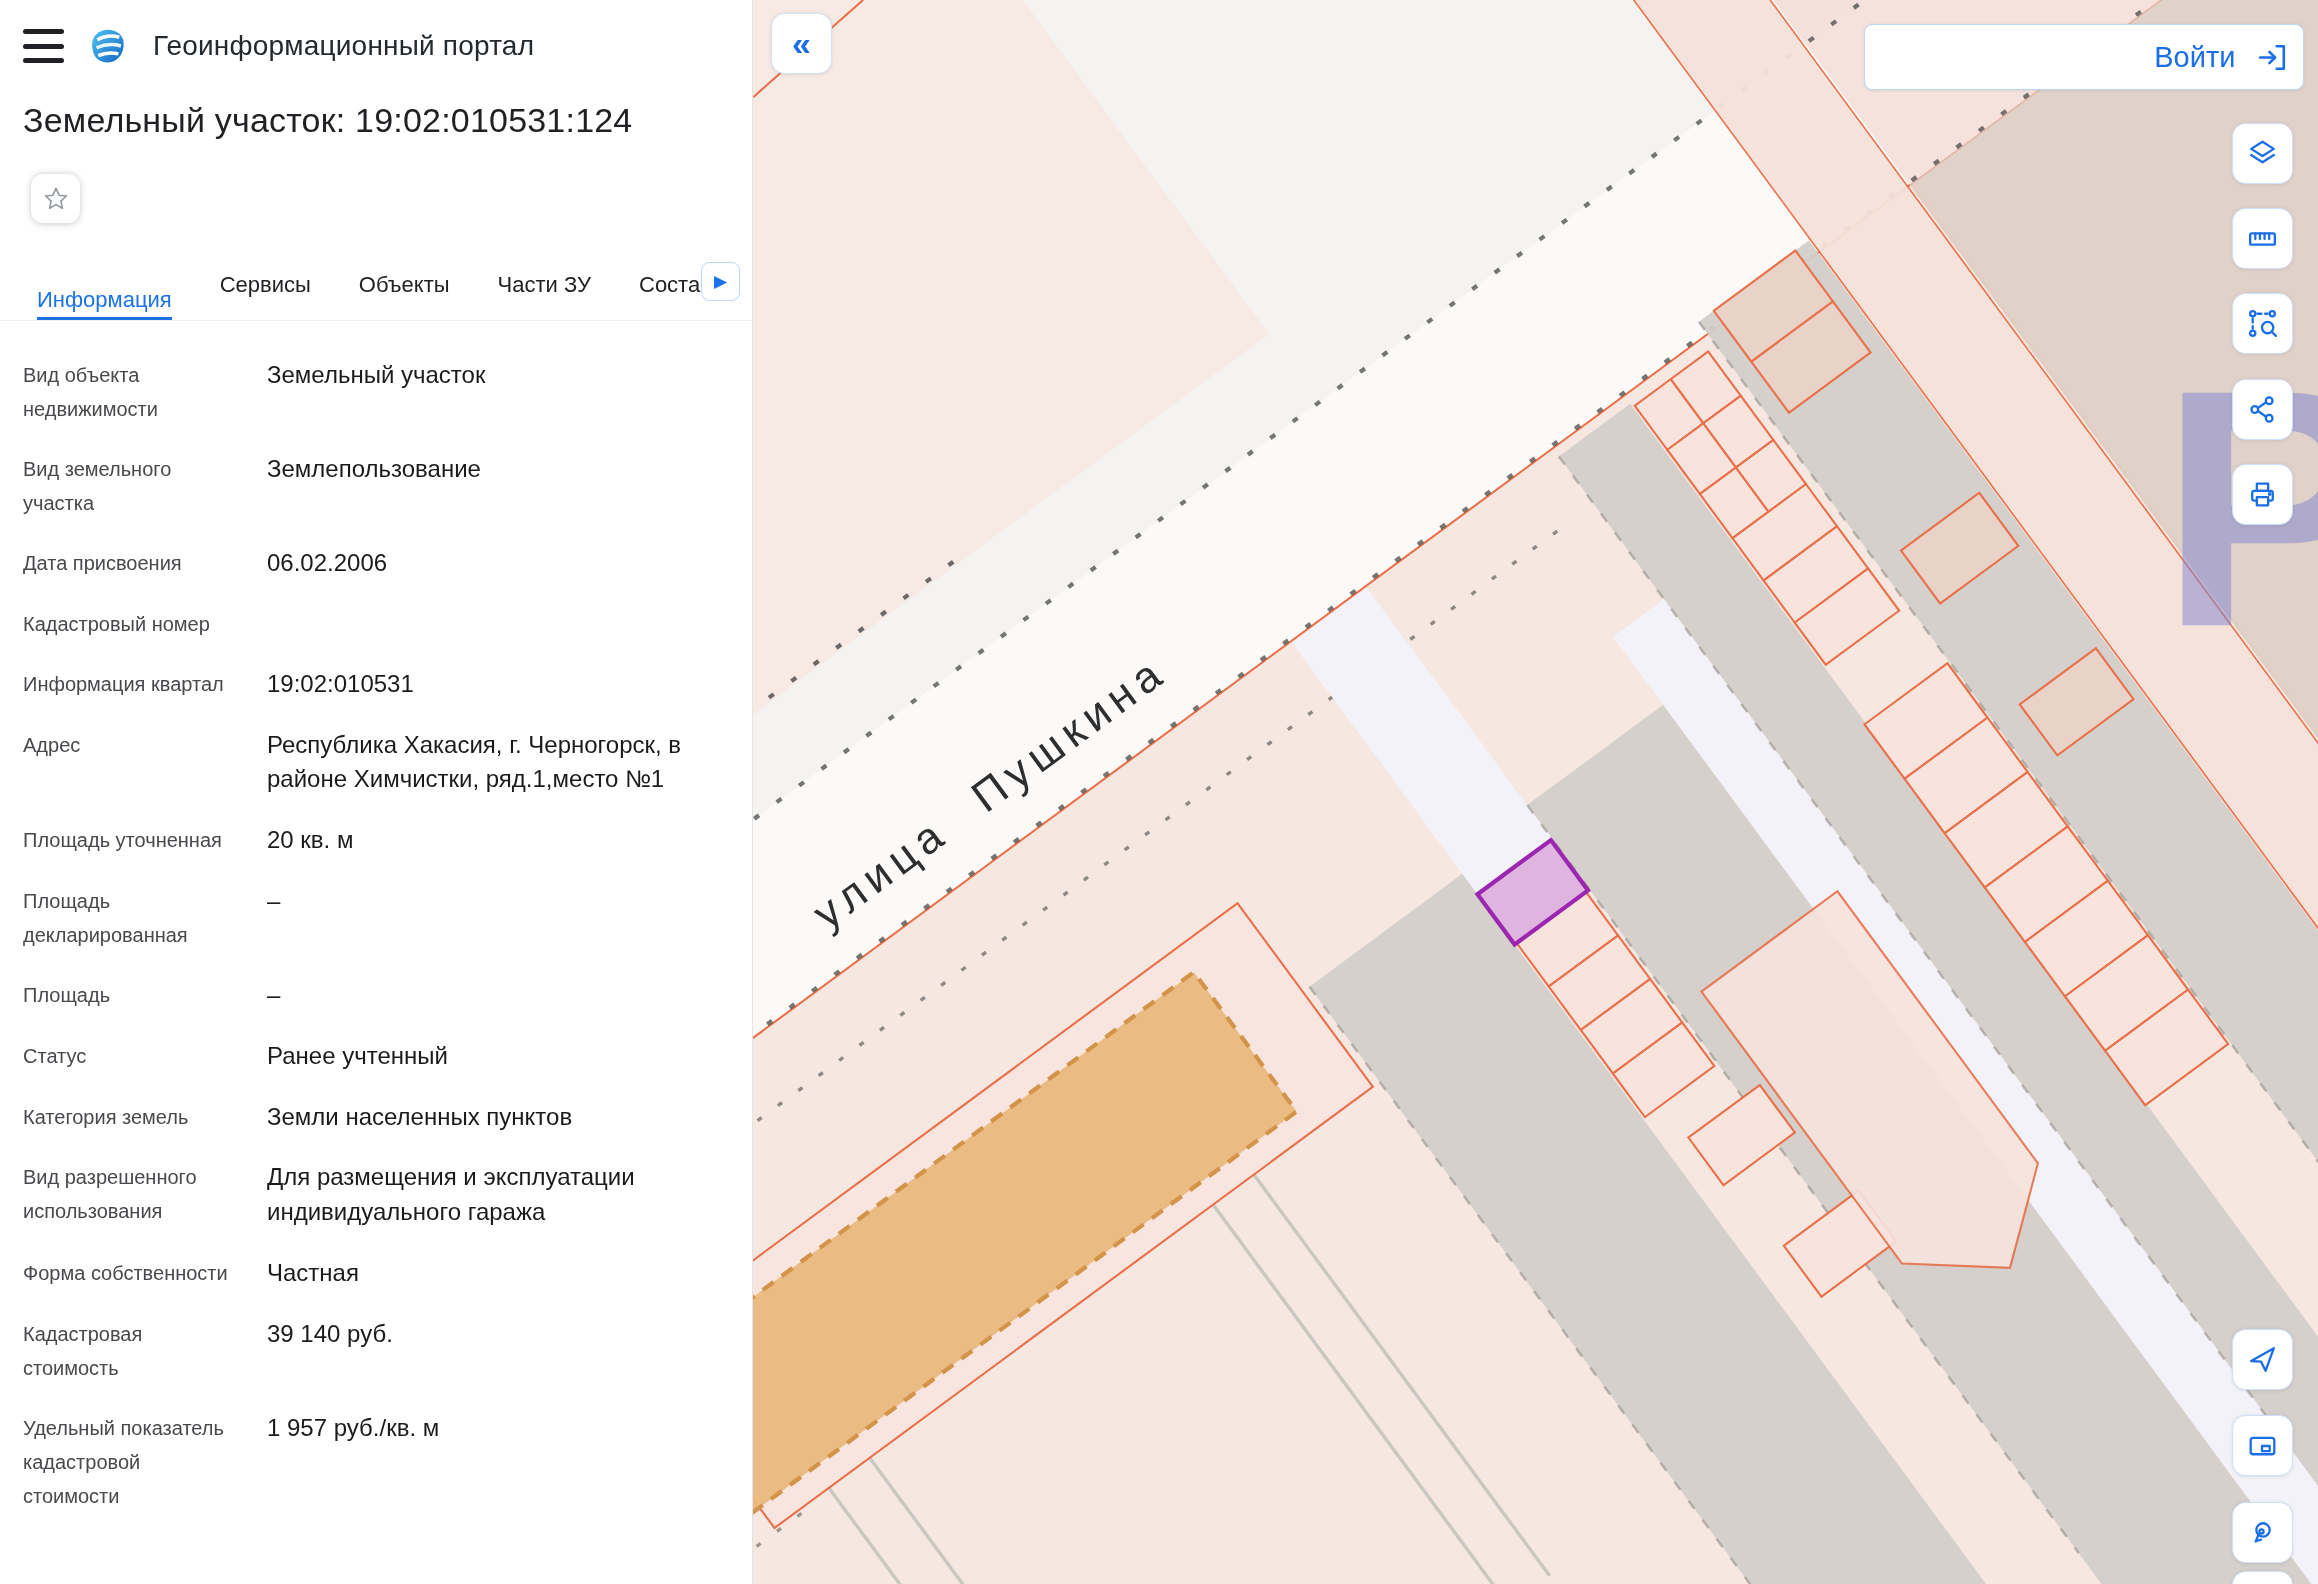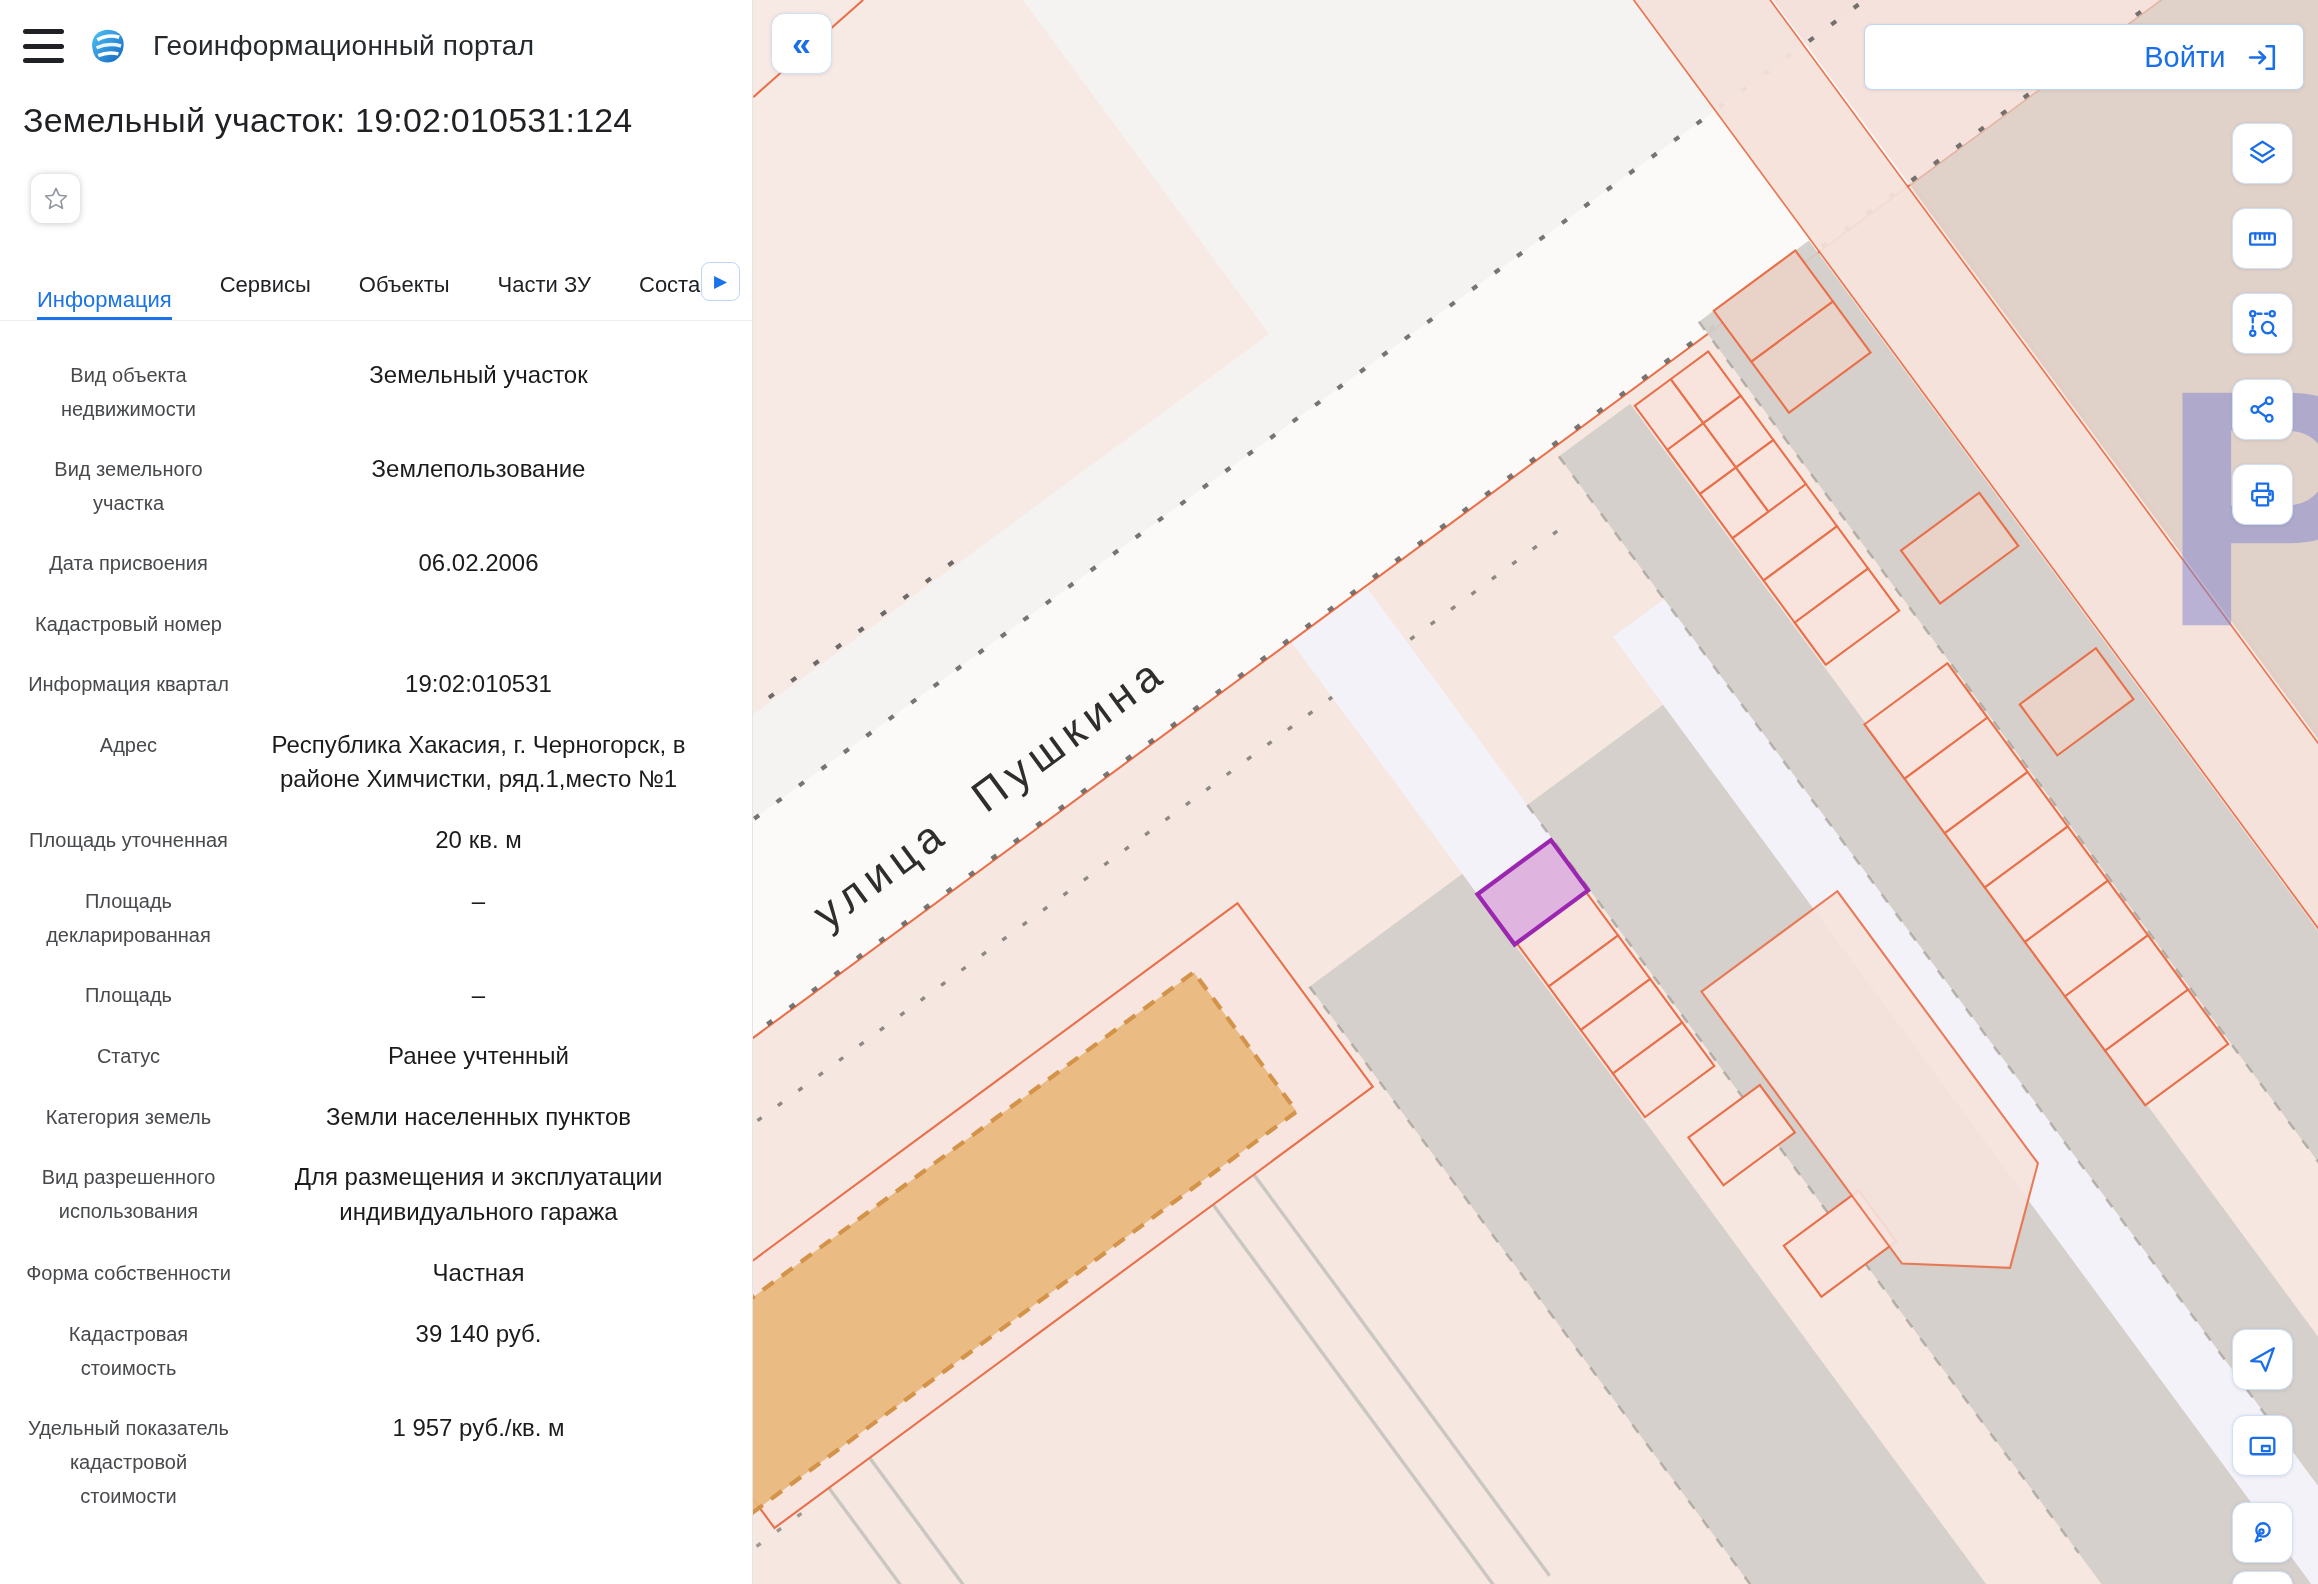--- a/index.html
+++ b/index.html
@@ -21,38 +21,38 @@
        box-shadow:0 0.8px 6px rgba(60,64,67,.28);display:flex;align-items:center;justify-content:center;cursor:pointer;}
   .tabs{position:relative;margin-top:37px;padding-left:37px;display:flex;gap:48px;
         border-bottom:1.7px solid #edeff1;height:61px;box-sizing:border-box;}
   .tab{font-size:22px;color:#202124;background:none;border:none;padding:0 0 22px 0;cursor:pointer;
        font-family:inherit;align-self:flex-end;white-space:nowrap;}
   .tab.active{color:#1a73e8;padding-bottom:4px;border-bottom:3.4px solid #1a73e8;}
   .tabs-more{position:absolute;right:12px;top:1.7px;width:39px;height:39px;border-radius:8.4px;
         border:1.7px solid #b7d7fb;background:#fff;color:#1a73e8;font-size:17px;cursor:pointer;
         display:flex;align-items:center;justify-content:center;}
   .rows{margin:37px 46px 0 23px;}
-  .row{display:grid;grid-template-columns:211px 1fr;column-gap:17px;margin-bottom:26px;text-align:center;}
+  .row{display:grid;grid-template-columns:211px 1fr;column-gap:33px;margin-bottom:26px;}
   .lab{font-size:20px;line-height:1.7;color:#47494c;}
   .val{font-size:24px;line-height:1.45;color:#1b1b1d;}
 
   
   .map{position:absolute;left:753px;top:0;width:1566px;height:1584px;background:#f4f3f1;overflow:hidden;}
   .mapsvg{position:absolute;left:0;top:0;}
   .ghost-letter{font-family:"Liberation Sans","DejaVu Sans",sans-serif;font-weight:700;}
 
   
   .mbtn{position:absolute;width:61px;height:61px;border-radius:13.5px;background:#fff;
         border:1.7px solid #cfe0fb;box-sizing:border-box;display:flex;align-items:center;justify-content:center;
         cursor:pointer;box-shadow:0 0.8px 3.4px rgba(60,64,67,.12);}
   .mbtn svg{stroke:var(--accent,#1a6fe8);fill:none;stroke-width:4.5;stroke-linecap:round;stroke-linejoin:round;}
   .collapse{left:18px;top:12.7px;font-size:34px;font-weight:bold;color:var(--accent,#1a6fe8);}
   .login{position:absolute;right:15px;top:24px;width:440px;height:66px;border-radius:8.4px;background:#fff;
          border:1.7px solid #b7d7fb;box-sizing:border-box;display:flex;align-items:center;justify-content:flex-end;
-         padding-right:22px;cursor:pointer;box-shadow:0 0.8px 3.4px rgba(60,64,67,.10);}
+         padding-right:12px;cursor:pointer;box-shadow:0 0.8px 3.4px rgba(60,64,67,.10);}
   .login .txt{color:var(--accent,#1a73e8);font-size:29px;margin-right:18.6px;}
   .t-right{right:26px;}
 </style>
 </head>
 <body>
 
 <div class="panel">
   <div class="hdr">
     <div class="burger">
         <span></span>

